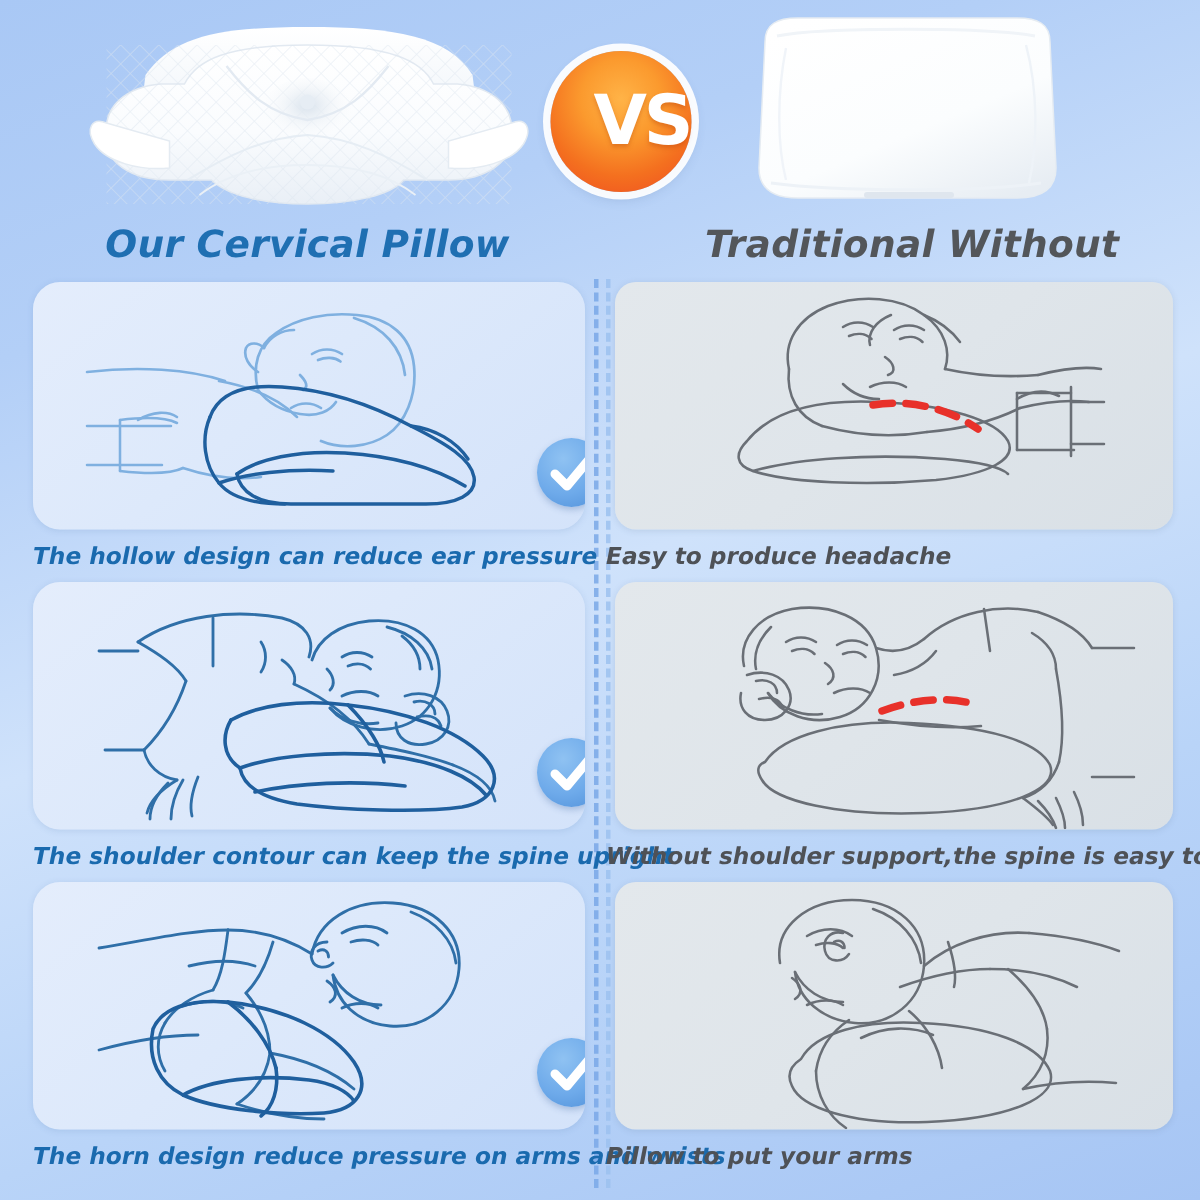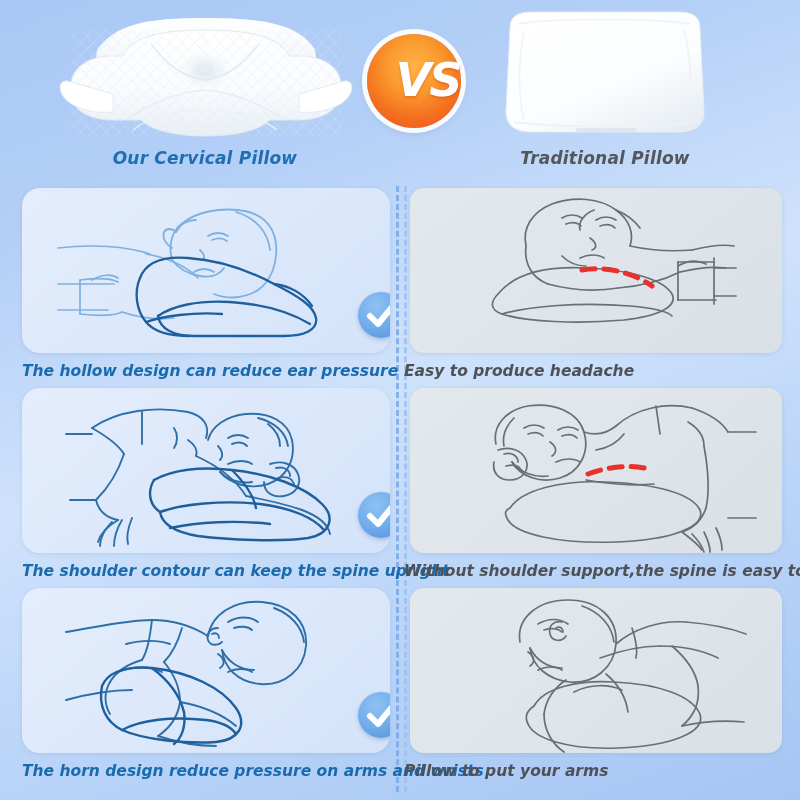--- a/index.html
+++ b/index.html
@@ -12,34 +12,34 @@
   .stage{position:absolute;inset:0;}
 
   
   .hero{position:absolute;left:0;top:0;width:800px;height:185px;}
   .prod{position:absolute;}
   .prod.left{left:55px;top:4px;width:300px;height:140px;}
   .prod.right{left:488px;top:4px;width:232px;height:140px;}
 
   .heading{
     position:absolute;top:148px;
-    font-style:italic;font-weight:bold;font-size:17px;
+    font-style:italic;font-weight:bold;font-size:25px;
     letter-spacing:.2px;white-space:nowrap;
   }
   .heading.left{left:60px;width:290px;text-align:center;color:#1f6fb2;}
   .heading.right{left:470px;width:270px;text-align:center;color:#53565a;}
 
   .vs-badge{
     position:absolute;left:367px;top:34px;width:94px;height:94px;border-radius:50%;
     background:radial-gradient(circle at 50% 34%,#ffb347 0%,#fb9a2e 34%,#f4701f 66%,#ef4b22 100%);
     box-shadow:0 0 0 5px rgba(255,255,255,.92), 0 3px 9px rgba(60,90,140,.30);
     display:flex;align-items:center;justify-content:center;
   }
   .vs-badge span{
-    color:#fff;font-style:italic;font-weight:bold;font-size:46px;
+    color:#fff;font-weight:bold;font-size:46px;
     letter-spacing:-2px;line-height:1;
     text-shadow:0 2px 3px rgba(180,60,10,.35);
     transform:translateY(-1px);
     margin-left:28px;
   }
 
   
   .divider{
     position:absolute;left:396px;top:186px;width:0;height:606px;
     border-left:3px dashed #7ba9e8;opacity:.85;
@@ -151,21 +151,21 @@
         <path d="M36 28 C30 58 30 92 36 116" stroke="#f0f4f9" stroke-width="1.6" fill="none"></path>
         <rect x="88" y="124" width="60" height="4" rx="2" fill="#dfe6ee"></rect>
       </svg>
     </div>
 
     <div class="vs-badge">
       <span>VS</span>
     </div>
 
     <div class="heading left">Our Cervical Pillow</div>
-    <div class="heading right">Traditional Pillow</div>
+    <div class="heading right">Traditional Without</div>
   </div>
 
   <div class="divider"></div>
   <div class="divider b"></div>
 
   <div class="row r1">
 
     <div class="panel good">
       <svg viewBox="0 0 368 165">
         <g fill="none" stroke="#7fb0e0" stroke-width="1.7" stroke-linecap="round" stroke-linejoin="round">

